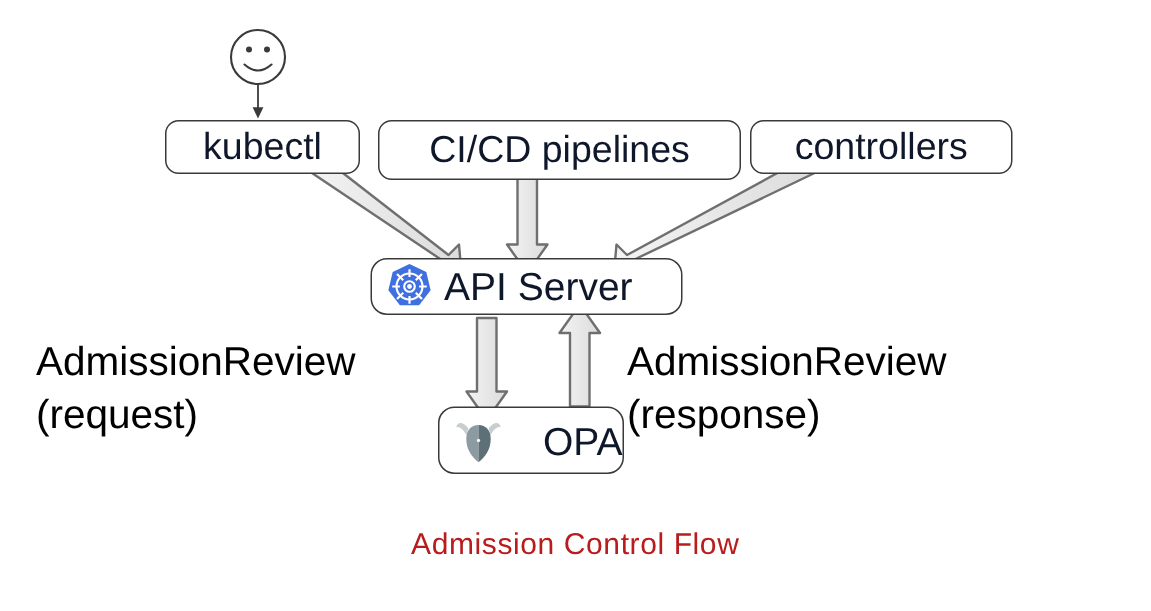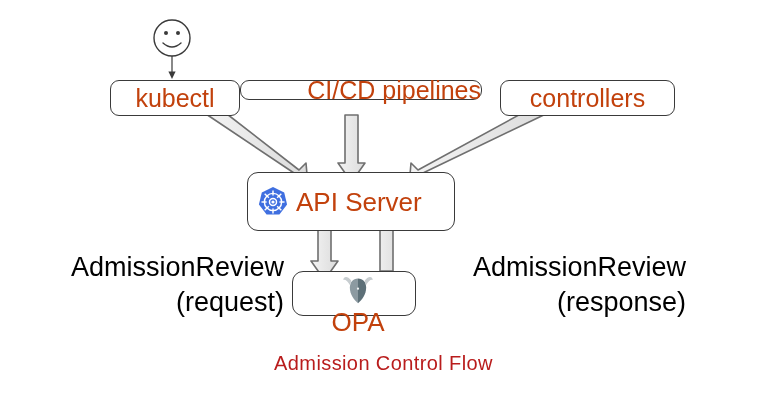--- a/index.html
+++ b/index.html
@@ -34,69 +34,67 @@
     display: flex;
     align-items: center;
     justify-content: center;
     gap: 6px;
     color: #000000;
     white-space: nowrap;
     z-index: 5;
   }
   .node .label {
     font-family: "Liberation Sans", sans-serif;
-    color: #c2410c;
+    color: #0f172a;
     line-height: 1;
   }
 
   #node-kubectl {
     left: 110px; top: 80px; width: 130px; height: 36px;
   }
   #node-kubectl .label { font-size: 25px; }
 
   #node-cicd {
-    left: 240px; top: 80px; width: 242px; height: 20px; justify-content: flex-end;
+    left: 252px; top: 80px; width: 242px; height: 40px;
   }
   #node-cicd .label { font-size: 25px; }
 
   #node-controllers {
     left: 500px; top: 80px; width: 175px; height: 36px;
   }
   #node-controllers .label { font-size: 25px; text-align: center; }
 
   #node-apiserver {
-    left: 247px; top: 172px; width: 208px; height: 59px;
+    left: 247px; top: 172px; width: 208px; height: 38px;
     border-radius: 11px;
     justify-content: flex-start;
     padding-left: 9px;
     gap: 7px;
   }
   #node-apiserver .label { font-size: 26px; }
 
   #node-opa {
     left: 292px; top: 271px; width: 124px; height: 45px;
     border-radius: 11px;
-    justify-content: flex-start;
+    justify-content: space-between;
     padding-left: 8px;
     gap: 3px;
-    flex-direction: column;
   }
   #node-opa .label { font-size: 26px; }
 
   
   .free-text {
     position: absolute;
-    text-align: right;
+    text-align: left;
     color: #000000;
     font-family: "Liberation Sans", sans-serif;
     font-size: 27px;
     line-height: 1.28;
     white-space: nowrap;
     z-index: 4;
-    margin-top: 26px;
   }
   #label-request  { left: 24px;  top: 224px; width: 260px; }
   #label-response { left: 418px; top: 224px; width: 268px; }
 
   #caption {
     position: absolute;
     left: 0; top: 352px; width: 767px;
     text-align: center;
     color: #b91c1c;
     font-family: "Liberation Sans", sans-serif;

